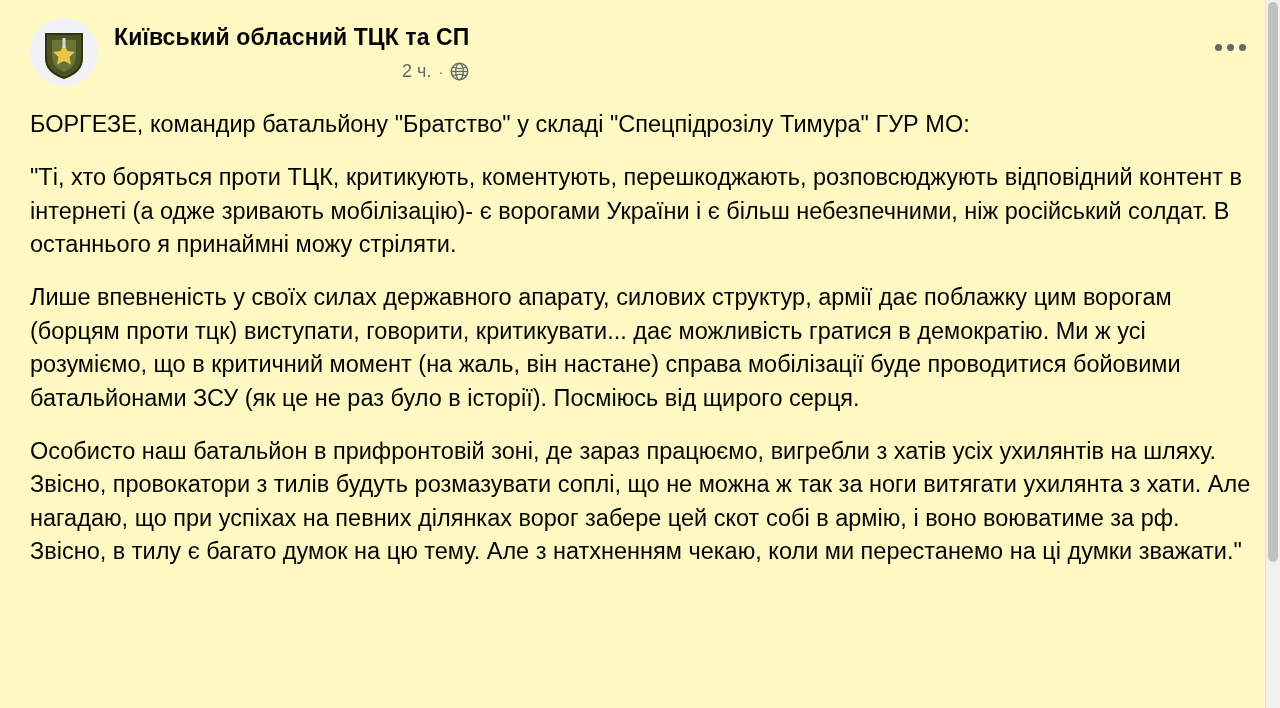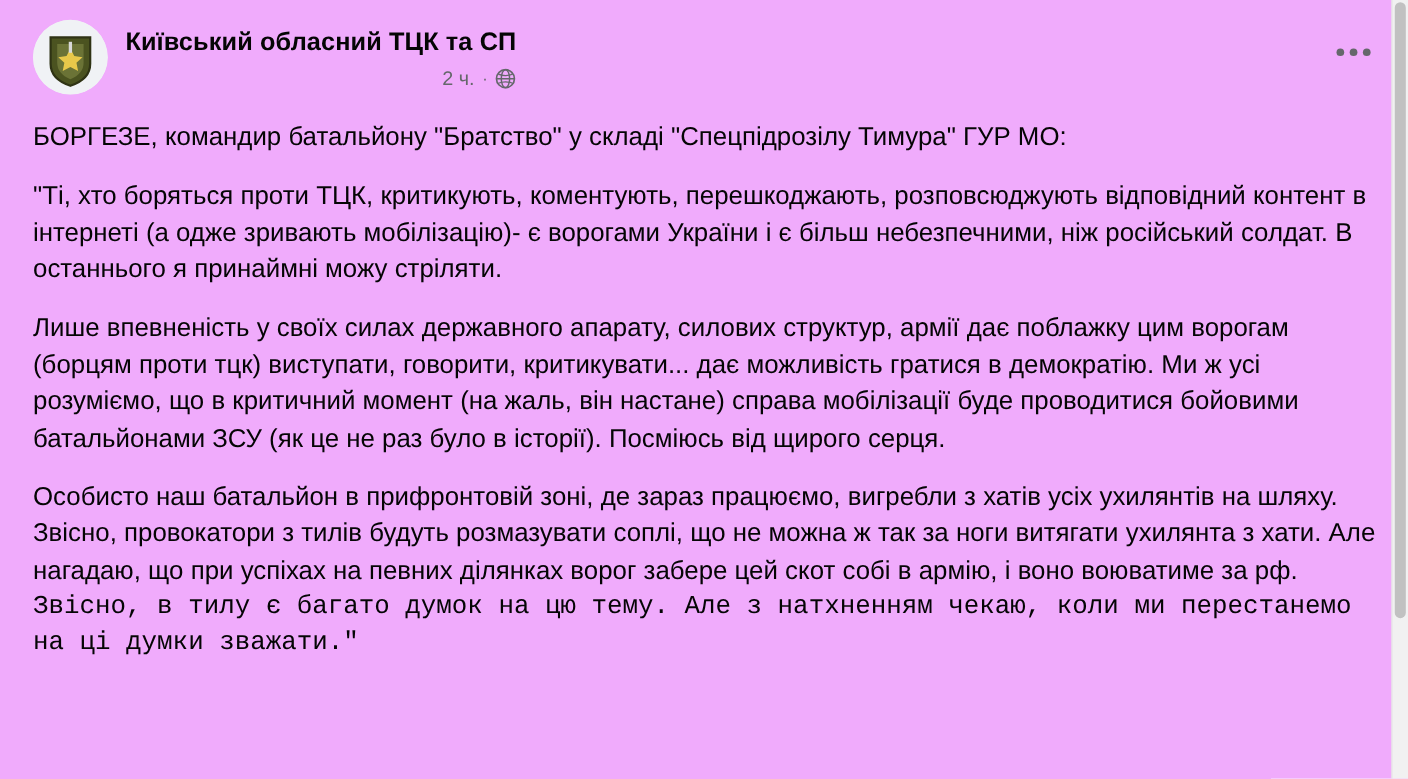--- a/index.html
+++ b/index.html
@@ -14,21 +14,21 @@
     font-family: "Liberation Sans", sans-serif;
     color: #050505;
   }
 
   .post {
     position: relative;
     width: 1280px;
     height: 708px;
     box-sizing: border-box;
     padding: 18px 26px 0 26px;
-    background: #f0abfc;
+    background: #fef9c3;
   }
 
   
   .post-header {
     display: flex;
     align-items: flex-start;
     gap: 16px;
     padding-left: 4px;
   }
 
@@ -101,21 +101,21 @@
   .post-body {
     margin-top: 22px;
     padding: 0 2px 0 4px;
     font-size: 23.5px;
     line-height: 1.42;
     color: #050505;
   }
   .post-body p {
     margin: 0 0 20px 0;
   }
-  .post-body p:last-child { margin-bottom: 0; font-family: Liberation Mono, monospace; }
+  .post-body p:last-child { margin-bottom: 0; }
   .tight { margin-bottom: 0 !important; }
 
   
   .scrollbar-track {
     position: absolute;
     top: 0;
     right: 0;
     width: 14px;
     height: 708px;
     background: #f1f1f1;

